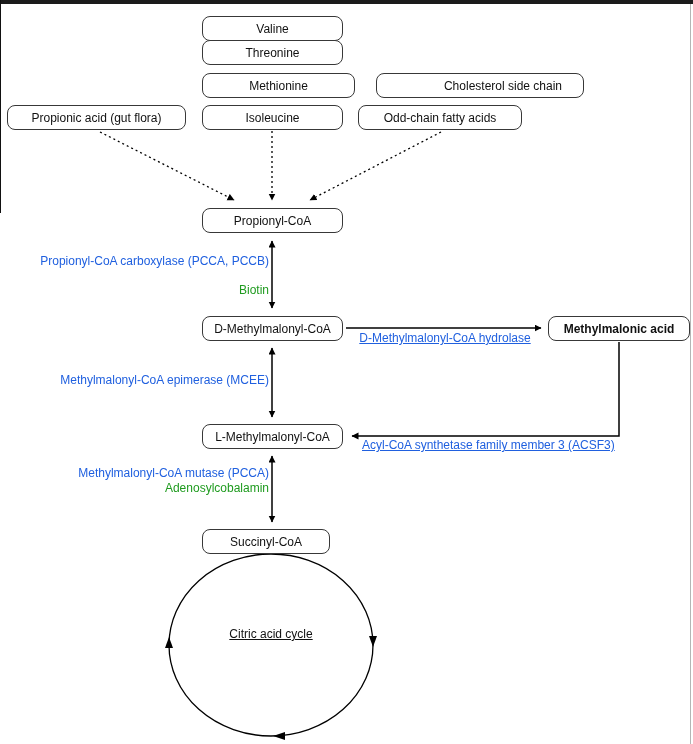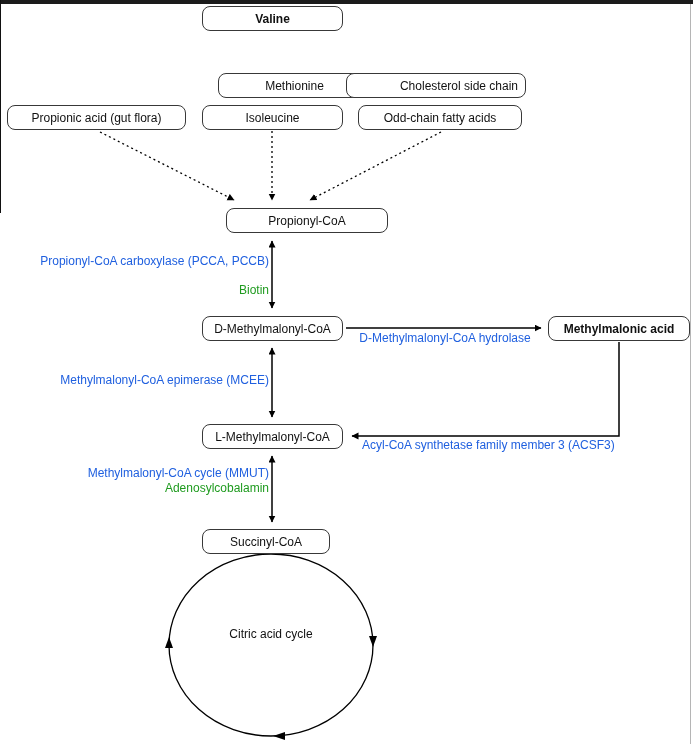--- a/index.html
+++ b/index.html
@@ -16,21 +16,21 @@
   }
   .node.bold{font-weight:bold;}
   .lbl{
     position:absolute;z-index:3;font-size:12px;line-height:14px;
     white-space:nowrap;
   }
   .lbl.enzyme{color:var(--enzyme-text,#2060df);}
   .lbl.cofactor{color:var(--cofactor-text,#1f9b1f);}
   .lbl.plain{color:#111;}
   .lbl.right{text-align:left;}
-  .lbl.center{text-align:center;}
+  .lbl.center{text-align:center;text-decoration:underline;}
   .edge-top{position:absolute;left:0;top:0;width:693px;height:4px;background:#1b1b1b;z-index:6;}
   .edge-left{position:absolute;left:0;top:0;width:1px;height:213px;background:#111;z-index:6;}
   .edge-right{position:absolute;left:690px;top:0;width:1px;height:744px;background:#b5b5b5;z-index:5;}
 </style>
 </head>
 <body>
 
 <div class="canvas">
 
   <svg class="arrows" width="693" height="744" viewBox="0 0 693 744">
@@ -53,39 +53,40 @@
     <polyline points="619,342 619,436 352,436" fill="none" stroke="#000" stroke-width="1.5" marker-end="url(#ah)"></polyline>
 
     <line x1="272" y1="456" x2="272" y2="522" stroke="#000" stroke-width="1.5" marker-start="url(#ah)" marker-end="url(#ah)"></line>
 
     <ellipse cx="271" cy="645" rx="102" ry="91" fill="none" stroke="#000" stroke-width="1.3"></ellipse>
     <polygon points="369,636 377,636 373,647" fill="#000"></polygon>
     <polygon points="165,648 173,648 169,637" fill="#000"></polygon>
     <polygon points="285,732 285,740 273,736" fill="#000"></polygon>
   </svg>
 
-  <div class="node" style="left:202px;top:6px;width:141px;font-weight:bold;">Valine</div>
-  <div class="node" style="left:218px;top:73px;width:153px;">Methionine</div>
+  <div class="node" style="left:202px;top:16px;width:141px;">Valine</div>
+  <div class="node" style="left:202px;top:40px;width:141px;">Threonine</div>
+  <div class="node" style="left:202px;top:73px;width:153px;">Methionine</div>
   <div class="node" style="left:202px;top:105px;width:141px;">Isoleucine</div>
-  <div class="node" style="left:346px;top:73px;width:180px;padding-left:46px;">Cholesterol side chain</div>
+  <div class="node" style="left:376px;top:73px;width:208px;padding-left:46px;">Cholesterol side chain</div>
   <div class="node" style="left:358px;top:105px;width:164px;">Odd-chain fatty acids</div>
   <div class="node" style="left:7px;top:105px;width:179px;">Propionic acid (gut flora)</div>
 
-  <div class="node" style="left:202px;top:208px;width:162px;margin-left:24px;">Propionyl-CoA</div>
+  <div class="node" style="left:202px;top:208px;width:141px;">Propionyl-CoA</div>
   <div class="node" style="left:202px;top:316px;width:141px;">D-Methylmalonyl-CoA</div>
   <div class="node bold" style="left:548px;top:316px;width:142px;">Methylmalonic acid</div>
   <div class="node" style="left:202px;top:424px;width:141px;">L-Methylmalonyl-CoA</div>
   <div class="node" style="left:202px;top:529px;width:128px;">Succinyl-CoA</div>
 
   <div class="lbl enzyme right" style="right:424px;top:254px;">Propionyl-CoA carboxylase (PCCA, PCCB)</div>
   <div class="lbl cofactor right" style="right:424px;top:283px;">Biotin</div>
   <div class="lbl enzyme center" style="left:335px;top:331px;width:220px;">D-Methylmalonyl-CoA hydrolase</div>
   <div class="lbl enzyme right" style="right:424px;top:373px;">Methylmalonyl-CoA epimerase (MCEE)</div>
   <div class="lbl enzyme center" style="left:362px;top:438px;width:240px;">Acyl-CoA synthetase family member 3 (ACSF3)</div>
-  <div class="lbl enzyme right" style="right:424px;top:466px;">Methylmalonyl-CoA cycle (MMUT)</div>
+  <div class="lbl enzyme right" style="right:424px;top:466px;">Methylmalonyl-CoA mutase (PCCA)</div>
   <div class="lbl cofactor right" style="right:424px;top:481px;">Adenosylcobalamin</div>
 
   <div class="lbl plain center" style="left:201px;top:627px;width:140px;">Citric acid cycle</div>
 
   <div class="edge-top"></div>
   <div class="edge-left"></div>
   <div class="edge-right"></div>
 </div>
 
 </body></html>

